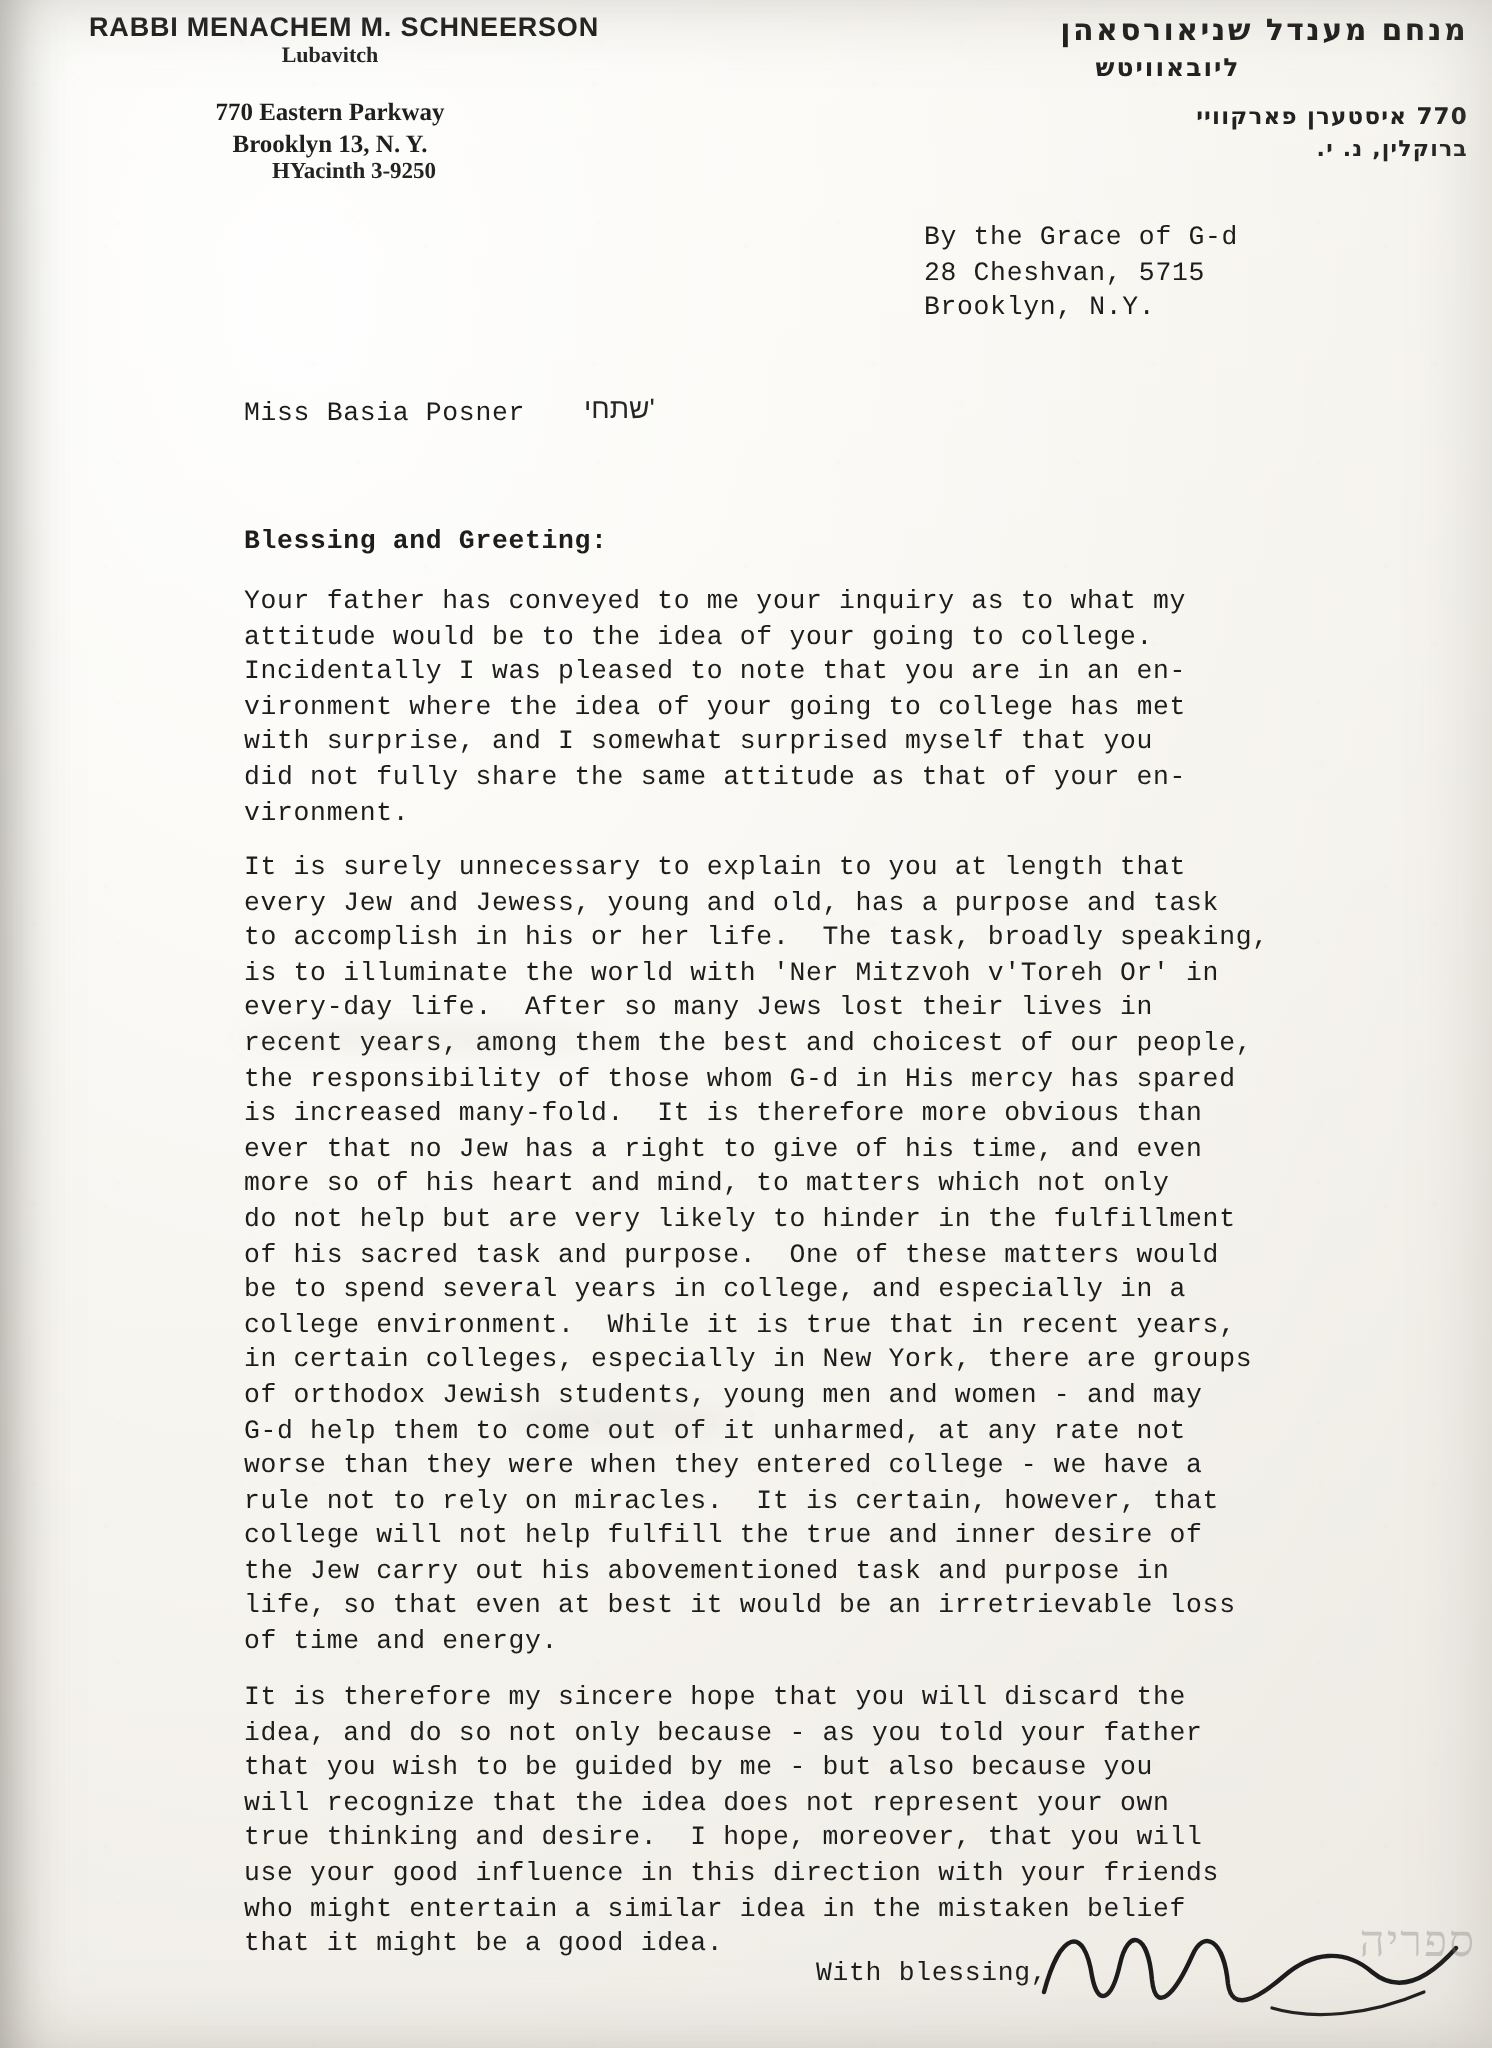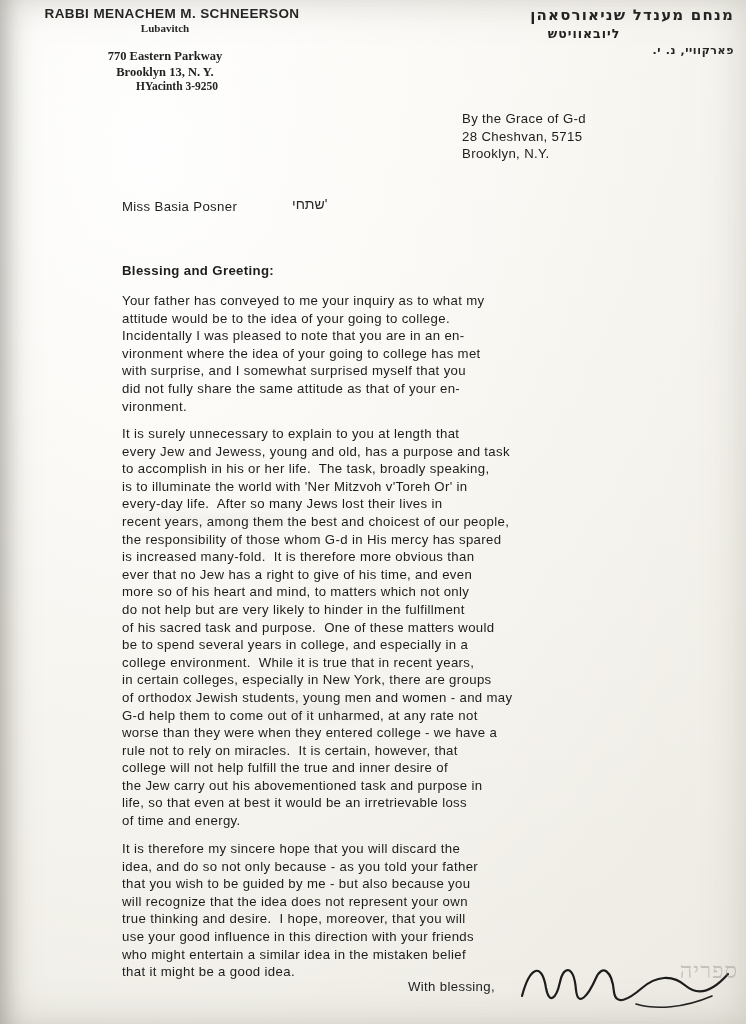--- a/index.html
+++ b/index.html
@@ -114,21 +114,21 @@
     font-family: "DejaVu Sans", sans-serif;
     font-size: 11px;
     font-weight: 700;
     letter-spacing: 0.6px;
     margin-top: 3px;
     color: #242424;
   }
 
   
   .tw {
-    font-family: Liberation Sans, sans-serif;
+    font-family: Liberation Mono, monospace;
     font-size: 13.2px;
     line-height: 17.6px;
     letter-spacing: 0.35px;
     color: #1d1d1d;
     white-space: pre-wrap;
   }
 
   .dateblock {
     position: absolute;
     left: 462px;
@@ -222,21 +222,22 @@
     <div class="lh-addr">
       <div>770 Eastern Parkway</div>
       <div>Brooklyn 13, N. Y.</div>
     </div>
     <div class="lh-phone">HYacinth 3-9250</div>
   </div>
 
   <div class="letterhead-right">
     <div class="hb-1">מנחם מענדל שניאורסאהן</div>
     <div class="hb-2">ליובאוויטש</div>
-    <div class="hb-4">פארקוויי, נ. י.</div>
+    <div class="hb-3">770 איסטערן פארקוויי</div>
+    <div class="hb-4">ברוקלין, נ. י.</div>
   </div>
 
   <div class="tw dateblock">By the Grace of G-d
 28 Cheshvan, 5715
 Brooklyn, N.Y.</div>
 
   <div class="tw salutation">Miss Basia Posner</div>
   <div class="hebrew-mark">שתחי'</div>
 
   <div class="tw greeting">Blessing and Greeting:</div>

